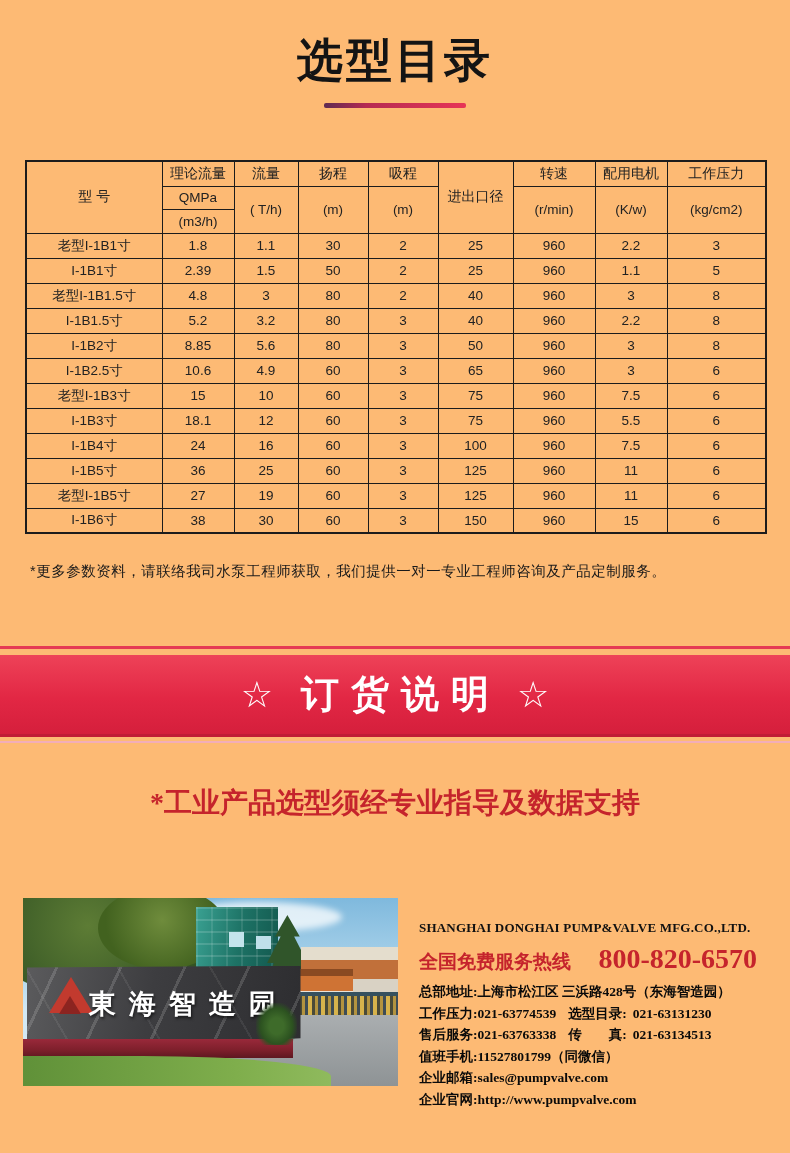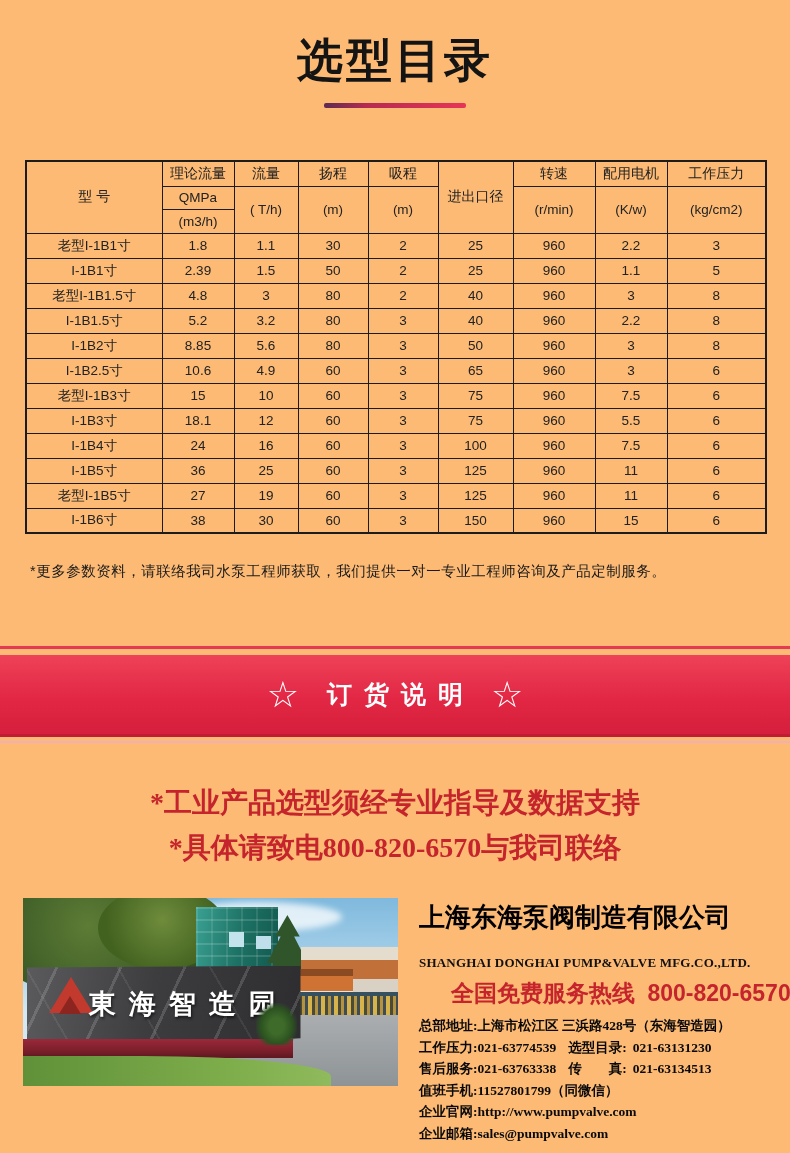--- a/index.html
+++ b/index.html
@@ -27,21 +27,21 @@
   .footnote { position:absolute; left:30px; top:562px; font-size:14.5px; color:#1a1a1a; letter-spacing:0.5px; }
 
   
   .banner-wrap { position:absolute; left:0; top:646px; width:790px; }
   .banner-hairline-top { height:3px; background:#e53a54; }
   .banner-main { margin-top:6px; height:82px;
       background:linear-gradient(180deg,#ee4258 0%,#e22744 55%,#d51f3c 100%);
       border-bottom:3px solid #c01c36;
       display:flex; align-items:center; justify-content:center; color:#ffffff; }
   .banner-main .star { font-size:36px; line-height:1; }
-  .banner-main .banner-title { font-size:25px; font-weight:bold; letter-spacing:12px;
+  .banner-main .banner-title { font-size:38px; font-weight:bold; letter-spacing:12px;
       margin:0 16px 0 28px; text-indent:0; }
   .banner-hairline-bottom { height:2px; background:#f2aeb9; margin-top:4px; }
 
   
   .notice { position:absolute; left:0; top:780px; width:100%; text-align:center;
       color:#c5242c; font-weight:bold; font-size:28px; line-height:45px;
       font-family:"Liberation Serif", serif; }
 
   
   .bottom { position:absolute; left:23px; top:898px; width:752px; display:flex; }
@@ -89,22 +89,22 @@
       background:linear-gradient(180deg,#aaaeb0 0%,#8e9395 100%); clip-path:polygon(22% 0,100% 0,100% 100%,0 100%); }
   .ph-lawn { left:-2%; top:84%; width:84%; height:18%;
       background:linear-gradient(90deg,#5f9038 0%,#7fae4c 70%,#8fba5d 100%); border-radius:0 60% 0 0; }
 
   
   .company { padding:2px 0 0 21px; width:344px; }
   .c-name { font-size:26px; font-weight:bold; color:#000; white-space:nowrap; }
   .c-en { font-size:13px; font-weight:bold; color:#111; font-family:"Liberation Serif", serif;
       letter-spacing:0.2px; margin-top:20px; white-space:nowrap; }
   .c-hotline { margin-top:7px; color:#c5242c; font-weight:bold; white-space:nowrap; }
-  .c-hot-label { font-size:23px;margin-left:32px; }
-  .c-hot-num { font-size:23px; margin-left:8px; font-family:Liberation Sans, sans-serif; }
+  .c-hot-label { font-size:19px; }
+  .c-hot-num { font-size:28px; margin-left:23px; font-family:Liberation Serif, serif; }
   .c-contacts { margin-top:6px; font-family:"Liberation Serif", serif; font-weight:bold;
       font-size:13.5px; line-height:21.5px; color:#0a0a0a; }
   .c-row { white-space:nowrap; }
   .c-row .lab { }
   .c-row .lab2 { margin:0 6px 0 12px; }
 </style>
 </head>
 <body>
 
 <div class="page">
@@ -294,21 +294,20 @@
     <div class="banner-main">
       <span class="star">☆</span>
       <span class="banner-title">订货说明</span>
       <span class="star">☆</span>
     </div>
     <div class="banner-hairline-bottom"></div>
   </div>
 
   <div class="notice">
     <div>*工业产品选型须经专业指导及数据支持</div>
-    <div>*具体请致电800-820-6570与我司联络</div>
   </div>
 
   <div class="bottom">
 
     <div class="photo">
       <div class="ph-cloud"></div>
       <div class="ph-trees"></div>
       <div class="ph-trees2"></div>
       <div class="ph-glass"></div>
       <div class="ph-win1"></div>
@@ -321,42 +320,41 @@
       <div class="ph-wall"></div>
       <div class="ph-logo"></div>
       <div class="ph-logo-in"></div>
       <div class="ph-sign">東海智造园</div>
       <div class="ph-flowers"></div>
       <div class="ph-palm"></div>
       <div class="ph-lawn"></div>
     </div>
 
     <div class="company">
-      <div class="c-name">上海东海泵阀制造有限公司</div>
       <div class="c-en">SHANGHAI DONGHAI PUMP&amp;VALVE MFG.CO.,LTD.</div>
       <div class="c-hotline">
         <span class="c-hot-label">全国免费服务热线</span>
         <span class="c-hot-num">800-820-6570</span>
       </div>
       <div class="c-contacts">
         <div class="c-row">
           <span class="lab">总部地址:</span><span>上海市松江区 三浜路428号（东海智造园）</span>
         </div>
         <div class="c-row">
           <span class="lab">工作压力:</span><span>021-63774539</span><span class="lab2">选型目录:</span><span>021-63131230</span>
         </div>
         <div class="c-row">
           <span class="lab">售后服务:</span><span>021-63763338</span><span class="lab2">传　　真:</span><span>021-63134513</span>
         </div>
         <div class="c-row">
           <span class="lab">值班手机:</span><span>11527801799（同微信）</span>
         </div>
         <div class="c-row">
+          <span class="lab">企业邮箱:</span><span>sales@pumpvalve.com</span>
+        </div>
+        <div class="c-row">
           <span class="lab">企业官网:</span><span>http://www.pumpvalve.com</span>
-        </div>
-        <div class="c-row">
-          <span class="lab">企业邮箱:</span><span>sales@pumpvalve.com</span>
         </div>
       </div>
     </div>
   </div>
 
 </div>
 
 </body></html>

